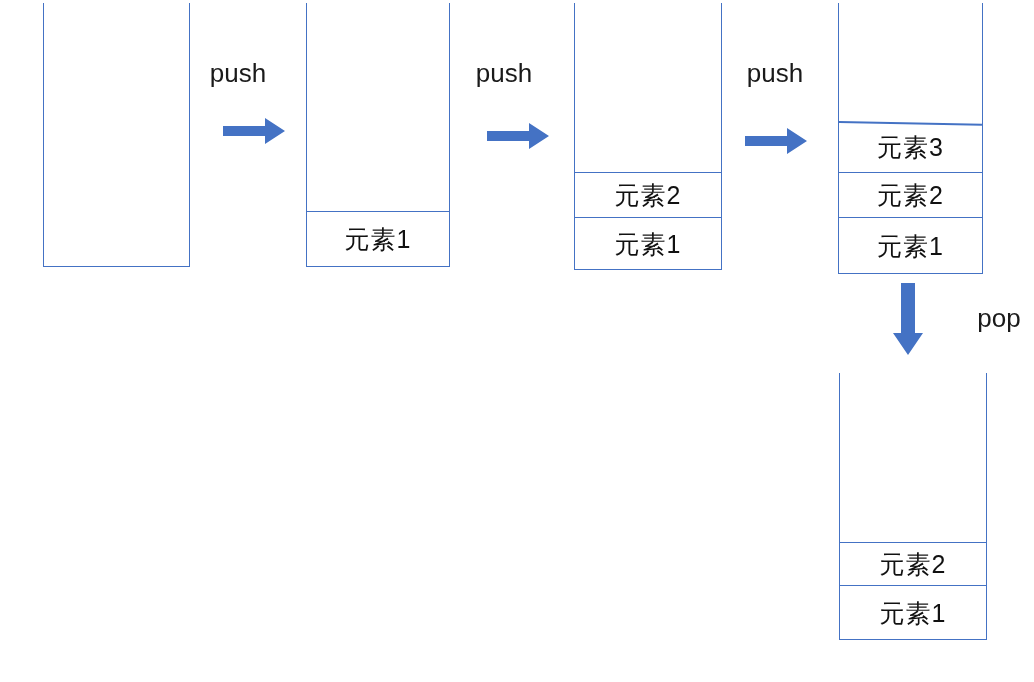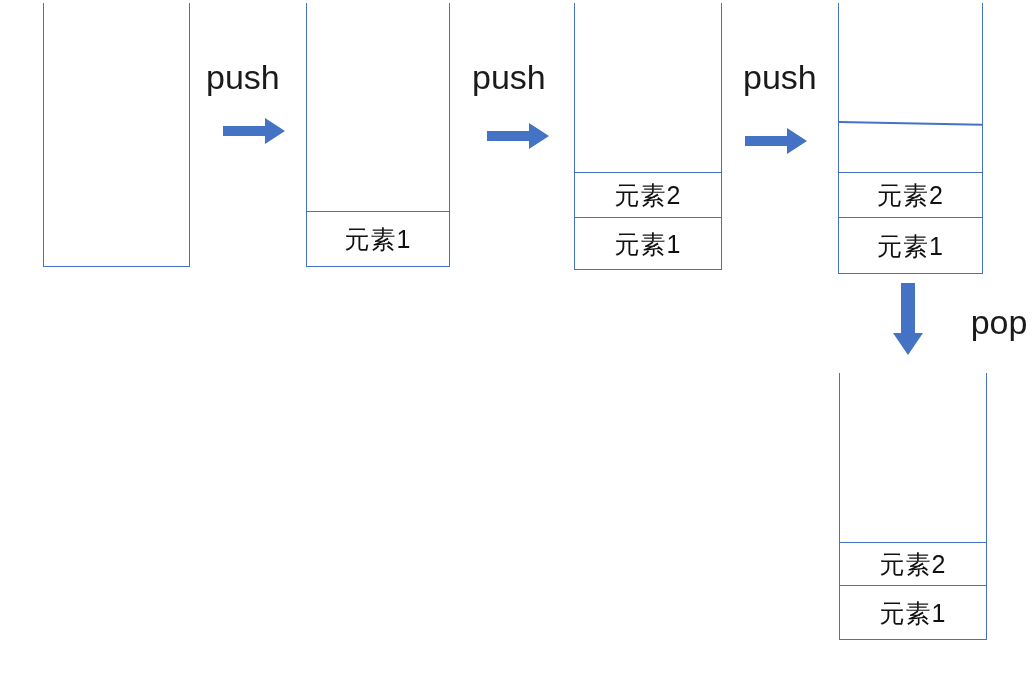--- a/index.html
+++ b/index.html
@@ -46,21 +46,21 @@
     position: absolute;
     left: 0;
     width: 100%;
     height: 1.5px;
     background: #4472C4;
     transform: rotate(1.1deg);
     transform-origin: left center;
   }
   .op-label {
     position: absolute;
-    font-size: 34px;
+    font-size: 26px;
     color: #1a1a1a;
     text-align: center;
   }
   .arrow {
     position: absolute;
     display: block;
   }
 </style>
 </head>
 <body>
@@ -88,20 +88,21 @@
     <div class="stack-row" style="top:214px; height:53px;">元素1</div>
   </div>
 
   <div class="op-label" style="left:743px; top:58px; width:64px;">push</div>
   <svg class="arrow" style="left:745px; top:128px;" width="62" height="26" viewBox="0 0 62 26">
     <polygon points="0,8 42,8 42,0 62,13 42,26 42,18 0,18" fill="#4472C4"></polygon>
   </svg>
 
   <div class="stack" style="left:838px; top:3px; width:145px; height:271px;">
     <div class="slant-divider" style="top:118px;"></div>
+    <div class="stack-row no-top" style="top:120px; height:49px;">元素3</div>
     <div class="stack-row" style="top:169px; height:45px;">元素2</div>
     <div class="stack-row" style="top:214px; height:57px;">元素1</div>
   </div>
 
   <svg class="arrow" style="left:893px; top:283px;" width="30" height="72" viewBox="0 0 30 72">
     <polygon points="8,0 22,0 22,50 30,50 15,72 0,50 8,50" fill="#4472C4"></polygon>
   </svg>
   <div class="op-label" style="left:969px; top:303px; width:60px;">pop</div>
 
   <div class="stack" style="left:839px; top:373px; width:148px; height:267px;">

